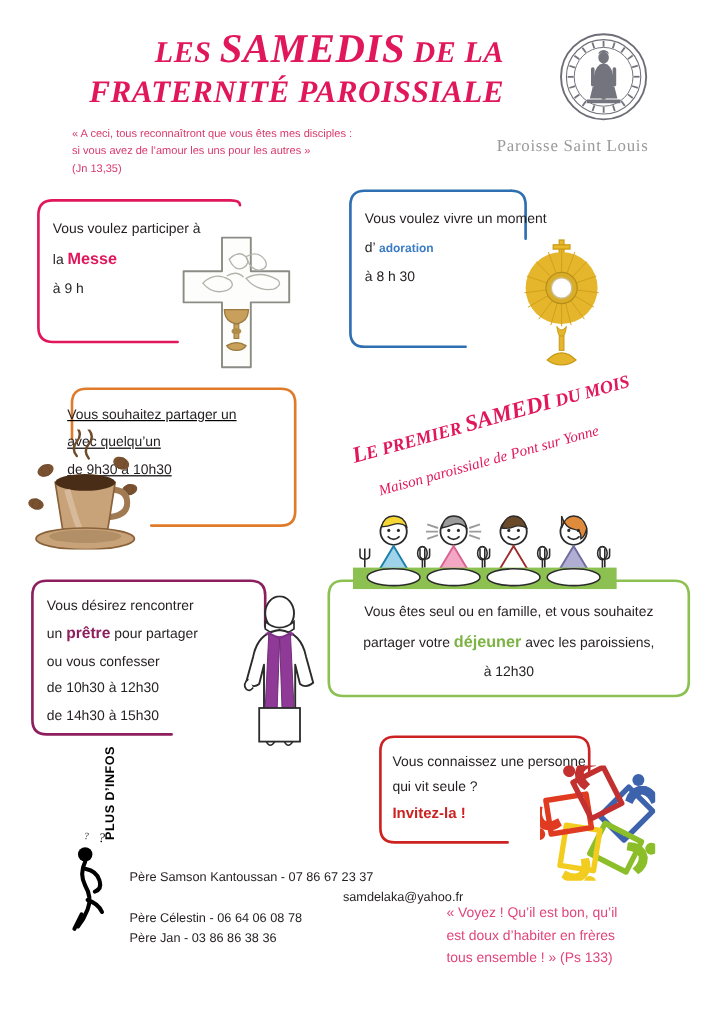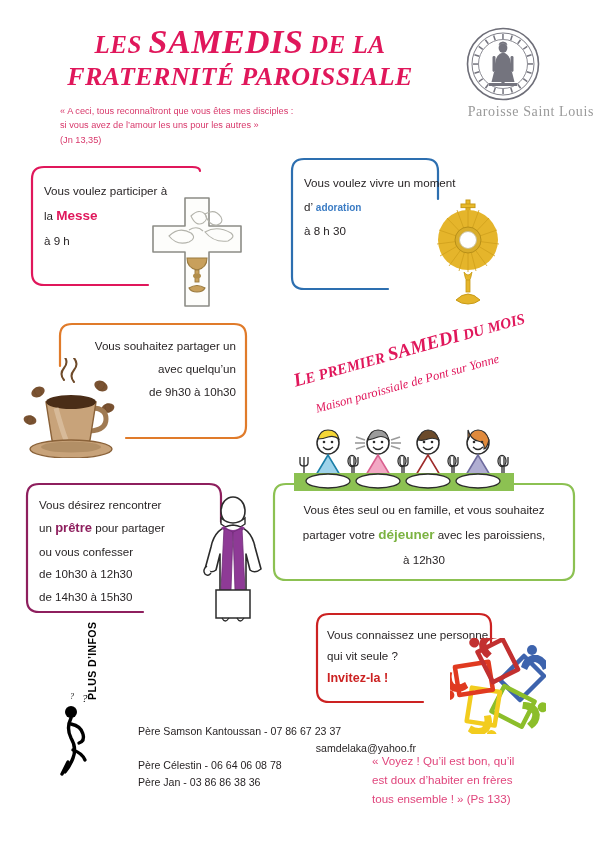--- a/index.html
+++ b/index.html
@@ -18,21 +18,21 @@
     background: #ffffff;
     overflow: hidden;
   }
 
   
   #header-title-block {
     position: absolute;
     left: 60px;
     top: 24px;
     width: 360px;
-    text-align: center;
+    text-align: right;
   }
   .title-line {
     color: #e0175b;
     font-family: "Liberation Serif", serif;
     font-style: italic;
     font-weight: bold;
     white-space: nowrap;
     line-height: 1.08;
   }
   #title-line-1 { font-size: 25px; letter-spacing: 0.5px; }
@@ -53,23 +53,23 @@
   #seal-wrap {
     position: absolute;
     left: 465px;
     top: 26px;
     width: 76px;
     height: 76px;
   }
   #parish-name {
     position: absolute;
     left: 414px;
-    top: 104px;
+    top: 115px;
     width: 180px;
-    text-align: right;
+    text-align: left;
     color: #9a9a9a;
     font-family: "Liberation Serif", serif;
     font-size: 14px;
     letter-spacing: 0.6px;
   }
 
   
   .callout {
     position: absolute;
     box-sizing: border-box;
@@ -92,21 +92,21 @@
   #img-cross { position: absolute; left: 149px; top: 196px; width: 96px; height: 112px; z-index: 4;}
 
   
   #box-adoration { left: 288px; top: 157px; width: 200px; height: 135px; }
   #box-adoration .body { padding: 14px 0 0 16px; font-size: 11.6px; line-height: 2.05; }
   .kw-adoration { color: #3b7cc4; font-weight: bold; font-size: 10px; }
   #img-monstrance { position: absolute; left: 423px; top: 196px; width: 90px; height: 110px; z-index: 4;}
 
   
   #box-cafe { left: 56px; top: 322px; width: 194px; height: 118px; }
-  #box-cafe .body { padding: 12px 14px 0 0; font-size: 11.6px; line-height: 2.0; text-align: right;}
+  #box-cafe .body { padding: 12px 14px 0 0; font-size: 11.6px; line-height: 2.0;  text-decoration: underline;}
   .kw-cafe { color: #e07b2a; font-weight: bold; font-size: 13.5px; }
   #img-coffee { position: absolute; left: 18px; top: 358px; width: 105px; height: 100px; z-index: 4;}
 
   
   #premier-samedi {
     position: absolute;
     left: 288px;
     top: 322px;
     width: 300px;
     height: 100px;
@@ -158,21 +158,20 @@
     white-space: nowrap;
   }
   #contacts {
     position: absolute;
     left: 108px;
     top: 723px;
     width: 300px;
     font-size: 10.6px;
     line-height: 1.62;
     color: #231f20;
-    margin-left: 30px;
   }
   #contacts .contact-line { white-space: nowrap; }
   #contacts .email-line { text-align: right; padding-right: 22px; white-space: nowrap;}
 
   #psalm {
     position: absolute;
     left: 372px;
     top: 752px;
     width: 222px;
     color: #e0457c;

